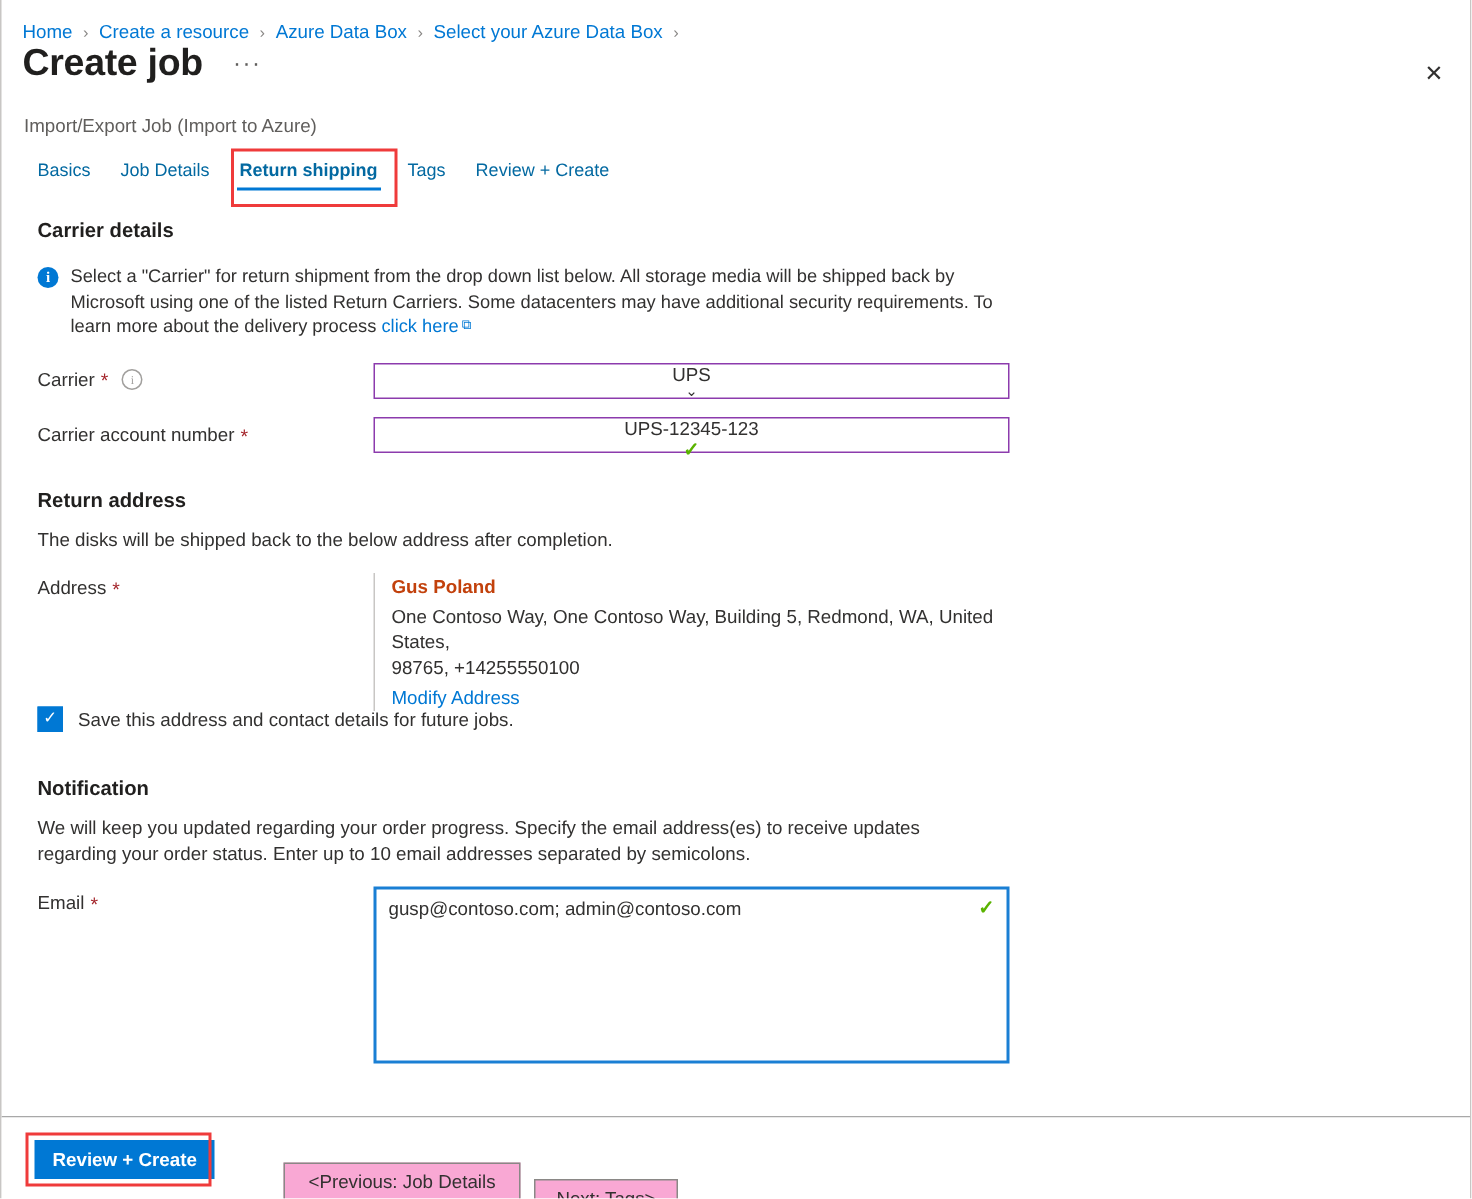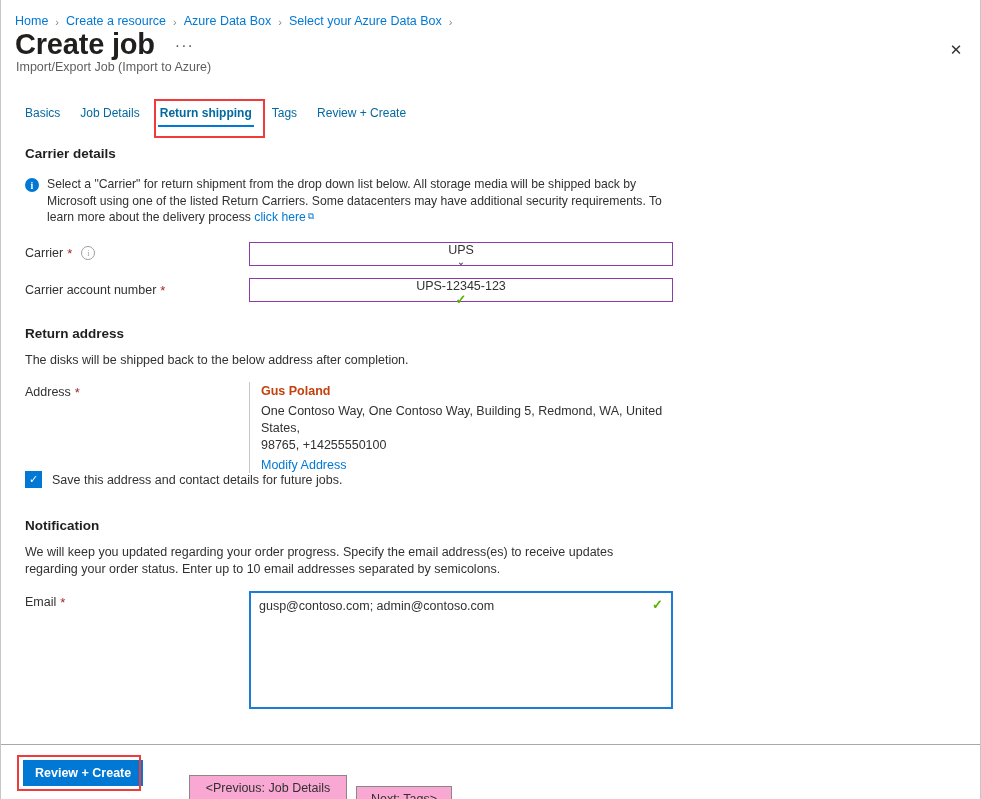--- a/index.html
+++ b/index.html
@@ -46,39 +46,39 @@
 
   
   .title-row {
     position: absolute;
     left: 14px;
     top: 29px;
     display: flex;
     align-items: baseline;
   }
   .page-title {
-    font-size: 29px;
+    font-size: 25px;
     font-weight: 600;
     color: #201f1e;
     letter-spacing: -0.2px;
     line-height: 1.1;
   }
   .ellipsis-btn {
     margin-left: 20px;
     font-size: 16px;
     color: #605e5c;
     letter-spacing: 1px;
     cursor: pointer;
     position: relative;
     top: -3px;
   }
   .subtitle {
     position: absolute;
     left: 15px;
-    top: 60px;
+    top: 77px;
     font-size: 12.5px;
     color: #605e5c;
   }
   .close-btn {
     position: absolute;
     right: 8px;
     top: 33px;
     width: 32px;
     height: 32px;
     display: flex;

